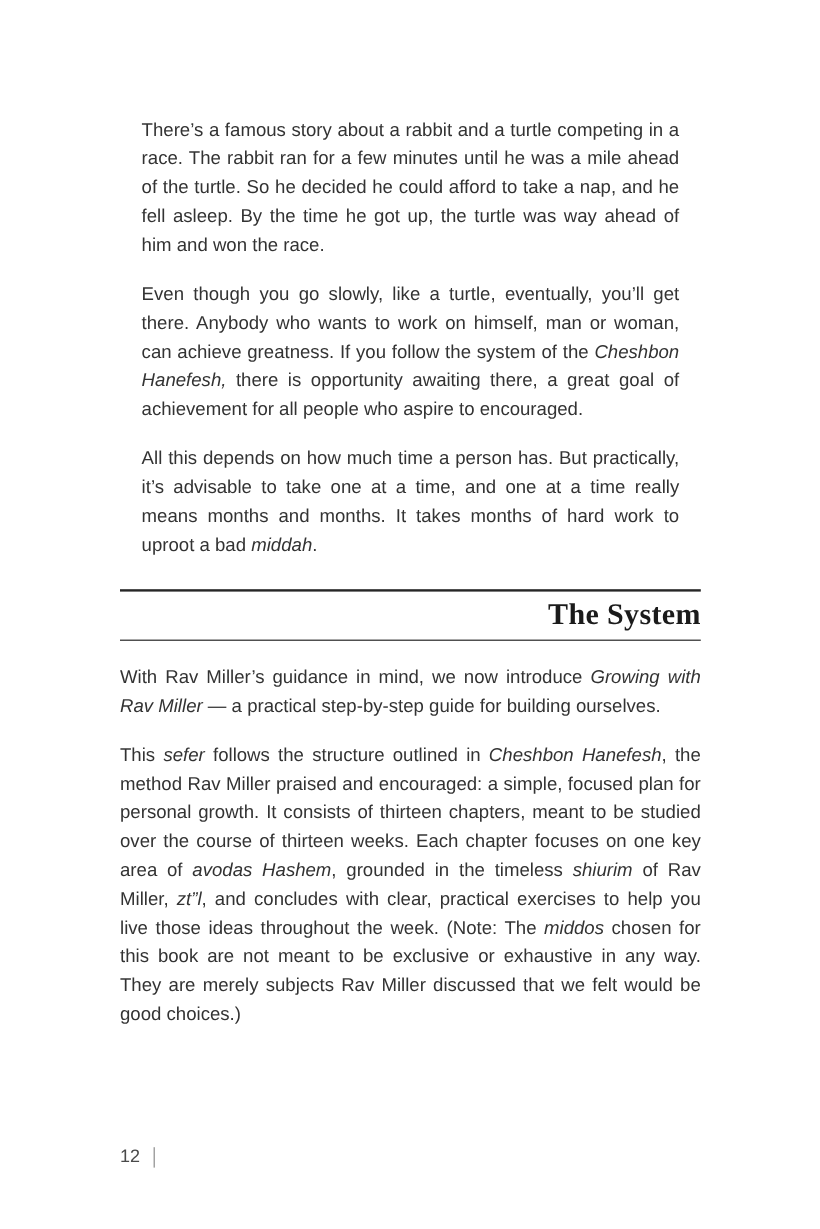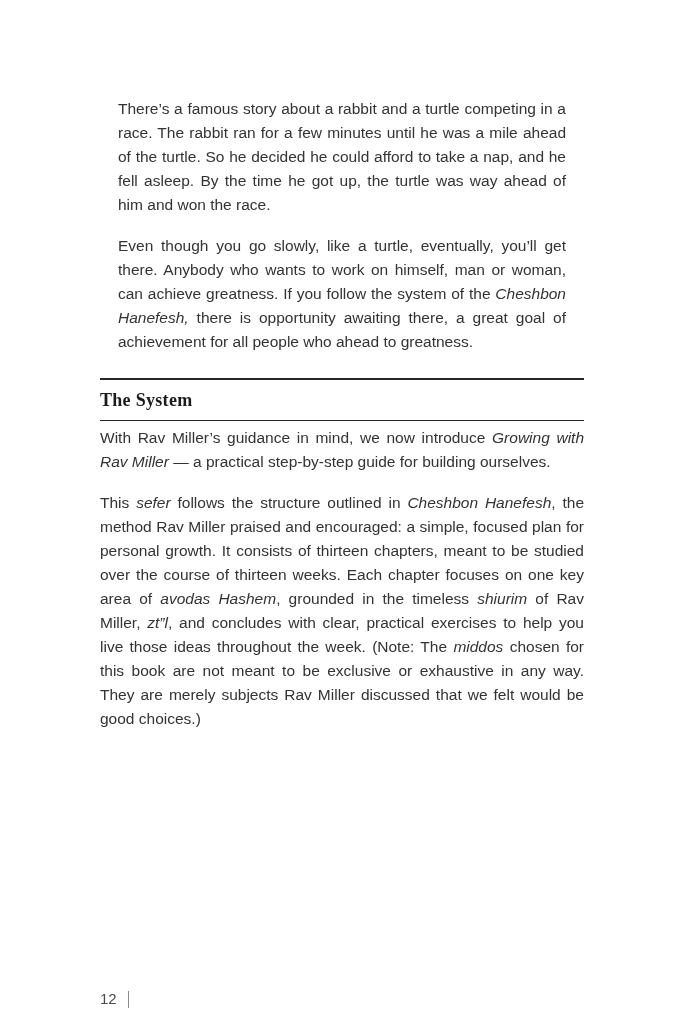--- a/index.html
+++ b/index.html
@@ -22,55 +22,56 @@
     color:var(--body-text,#333333);
     text-align:justify;
   }
   p.para:last-child { margin-bottom:0; }
   p.para em { font-style:italic; }
 
   .heading-block { margin-top:24px; }
   .rule { height:1.5px; background:var(--rule,#262626); }
   h1.section-title {
     margin:7px 0;
-    text-align:left;
+    text-align:right;
     font-family:"Liberation Serif","DejaVu Serif",serif;
     font-weight:700;
-    font-size:18px;
+    font-size:25px;
     line-height:26px;
     letter-spacing:0.3px;
     color:var(--heading-text,#1b1b1b);
   }
 
-  .body-block { margin-top:5px; }
+  .body-block { margin-top:19px; }
 
   .page-footer {
     position:absolute;
-    left:100px; top:989px;
+    left:100px; top:954px;
     display:flex;
     align-items:center;
     font-size:15px;
     line-height:20px;
     color:var(--footer-text,#4a4a4a);
   }
   .page-footer .sep {
     width:1px; height:17px;
     background:var(--footer-divider,#8c8c8c);
     margin:0 11px;
   }
 </style>
 </head>
 <body>
 
 <div class="page">
   <div class="content">
 
     <section class="excerpt">
       <p class="para"><span>There’s a famous story about a rabbit and a turtle competing in a race. The rabbit ran for a few minutes until he was a mile ahead of the turtle. So he decided he could afford to take a nap, and he fell asleep. By the time he got up, the turtle was way ahead of him and won the race.</span></p>
-      <p class="para"><span>Even though you go slowly, like a turtle, eventually, you’ll get there. Anybody who wants to work on himself, man or woman, can achieve greatness. If you follow the system of the </span><em>Cheshbon Hanefesh,</em><span> there is opportunity awaiting there, a great goal of achievement for all people who ahead to greatness.</span></p>
+      <p class="para"><span>Even though you go slowly, like a turtle, eventually, you’ll get there. Anybody who wants to work on himself, man or woman, can achieve greatness. If you follow the system of the </span><em>Cheshbon Hanefesh,</em><span> there is opportunity awaiting there, a great goal of achievement for all people who aspire to encouraged.</span></p>
+      <p class="para"><span>All this depends on how much time a person has. But practically, it’s advisable to take one at a time, and one at a time really means months and months. It takes months of hard work to uproot a bad </span><em>middah</em><span>.</span></p>
     </section>
 
     <section class="heading-block">
       <div class="rule"></div>
       <h1 class="section-title">The System</h1>
       <div class="rule"></div>
     </section>
 
     <section class="body-block">
       <p class="para"><span>With Rav Miller’s guidance in mind, we now introduce </span><em>Growing with Rav Miller</em><span> — a practical step-by-step guide for building ourselves.</span></p>

